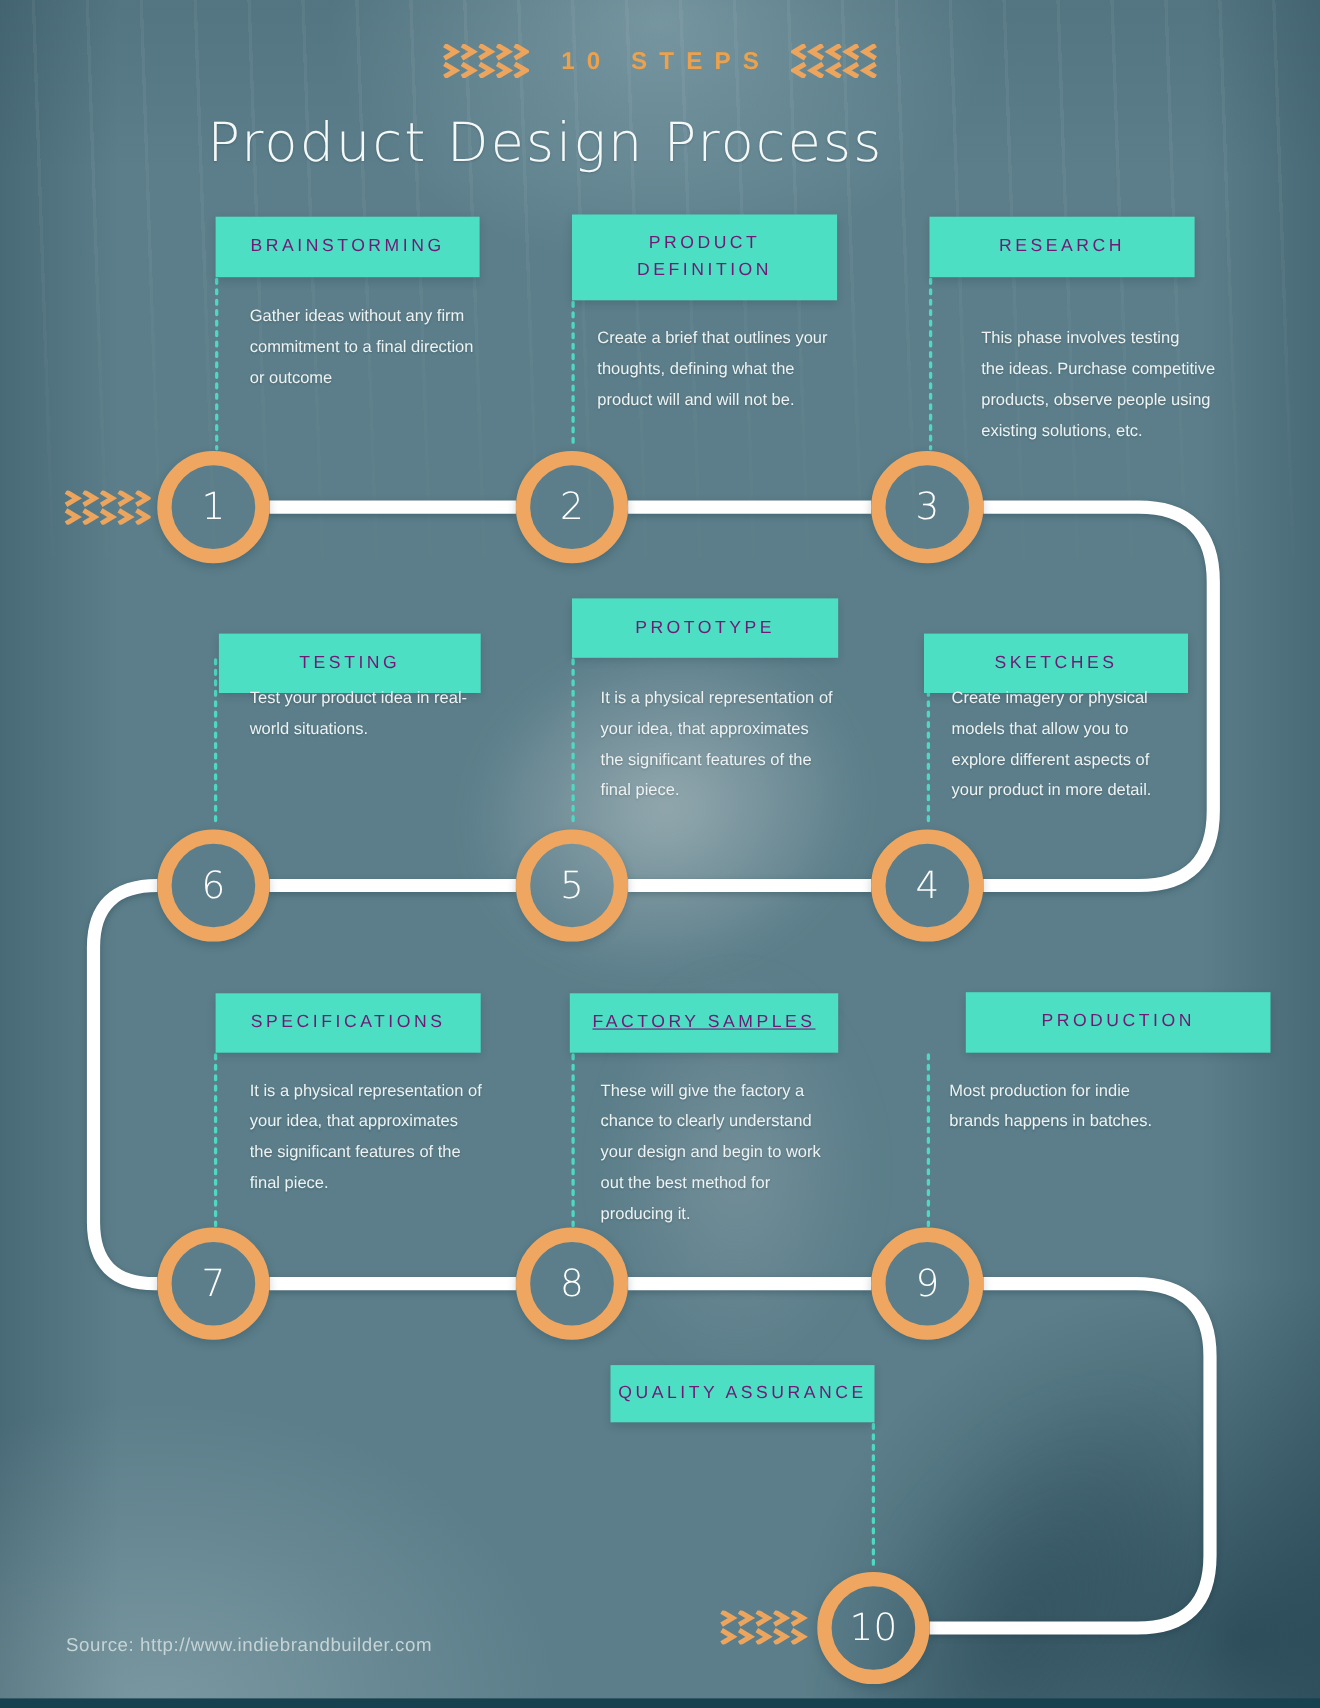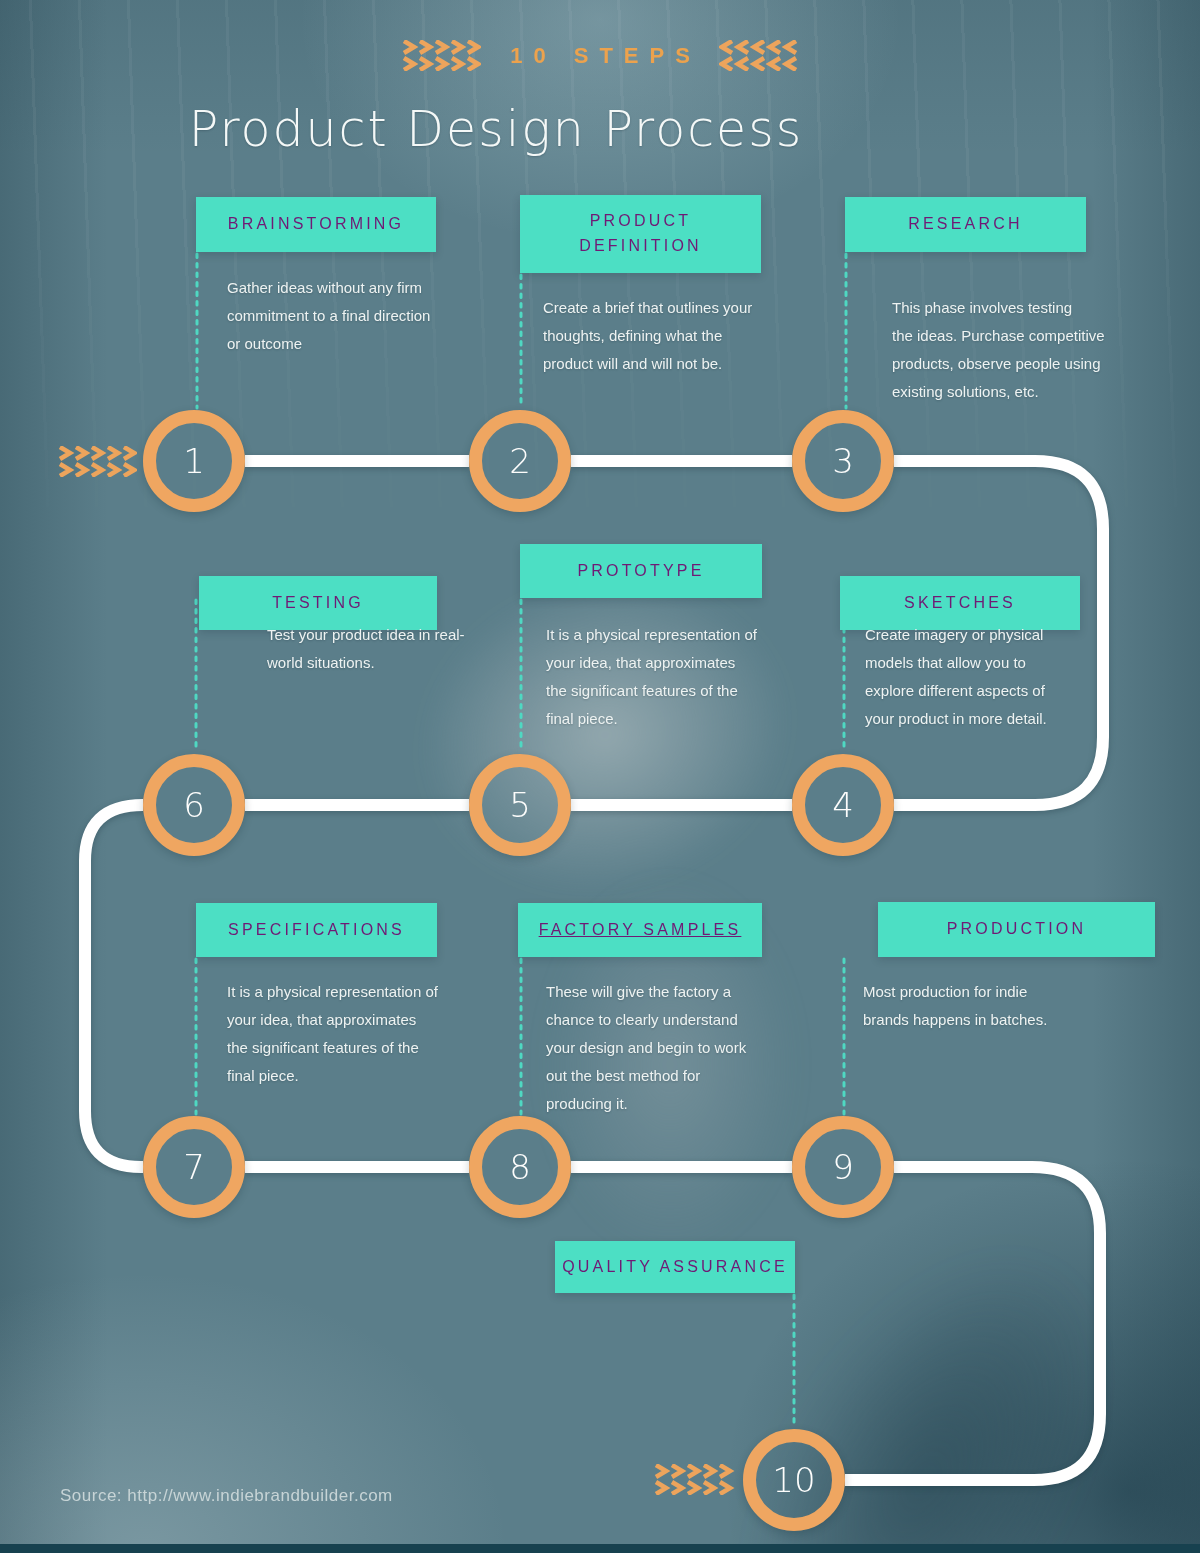--- a/index.html
+++ b/index.html
@@ -131,21 +131,21 @@
   <div class="desc" style="left:227px;top:274px;width:235px;">Gather ideas without any firm
 commitment to a final direction
 or outcome</div>
   <div class="desc" style="left:543px;top:294px;width:240px;">Create a brief that outlines your
 thoughts, defining what the
 product will and will not be.</div>
   <div class="desc" style="left:892px;top:294px;width:235px;">This phase involves testing
 the ideas.  Purchase competitive
 products, observe people using
 existing solutions, etc.</div>
-  <div class="desc" style="left:227px;top:621px;width:235px;margin-left:40px;">Test your product idea in real-
+  <div class="desc" style="left:227px;top:621px;width:235px;">Test your product idea in real-
 world situations.</div>
   <div class="desc" style="left:546px;top:621px;width:240px;">It is a physical representation of
 your idea, that approximates
 the significant features of the
 final piece.</div>
   <div class="desc" style="left:865px;top:621px;width:235px;">Create imagery or physical
 models that allow you to
 explore different aspects of
 your product in more detail.</div>
   <div class="desc" style="left:227px;top:978px;width:240px;">It is a physical representation of

